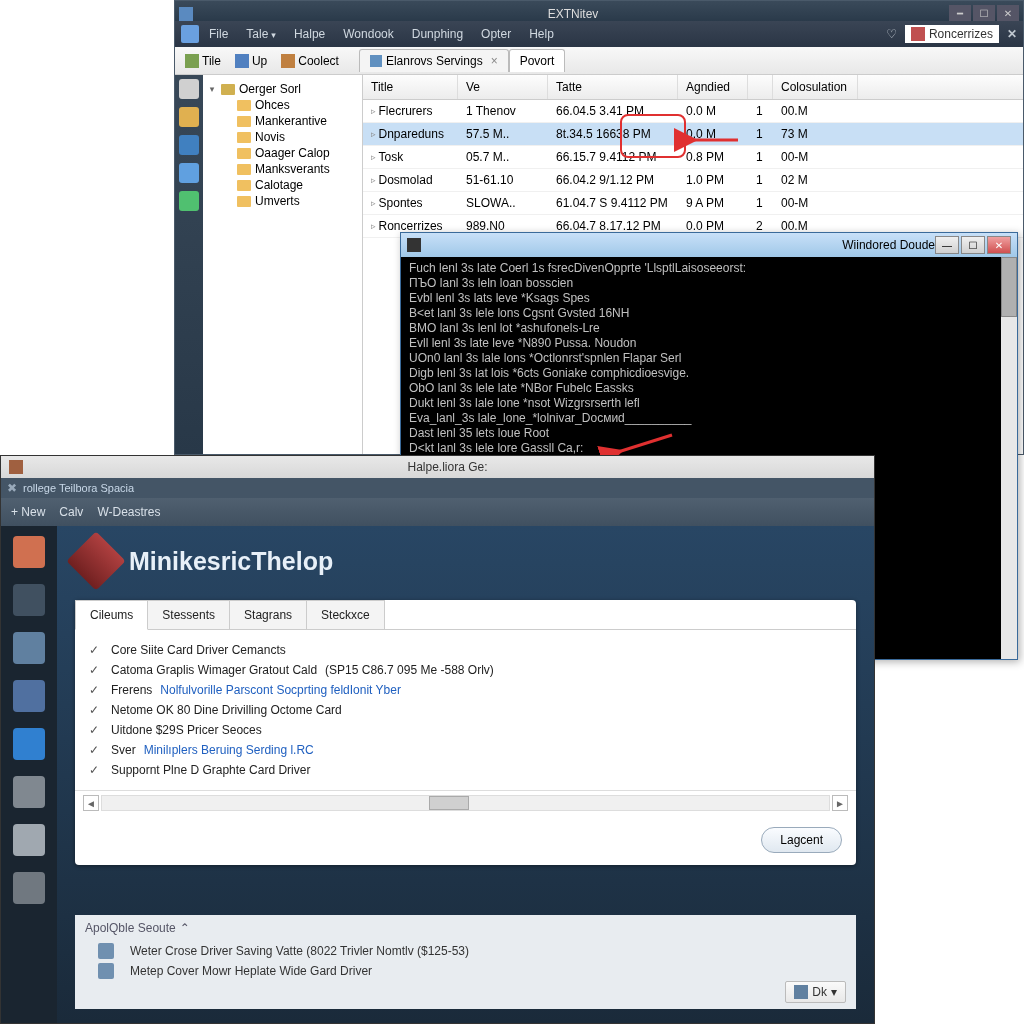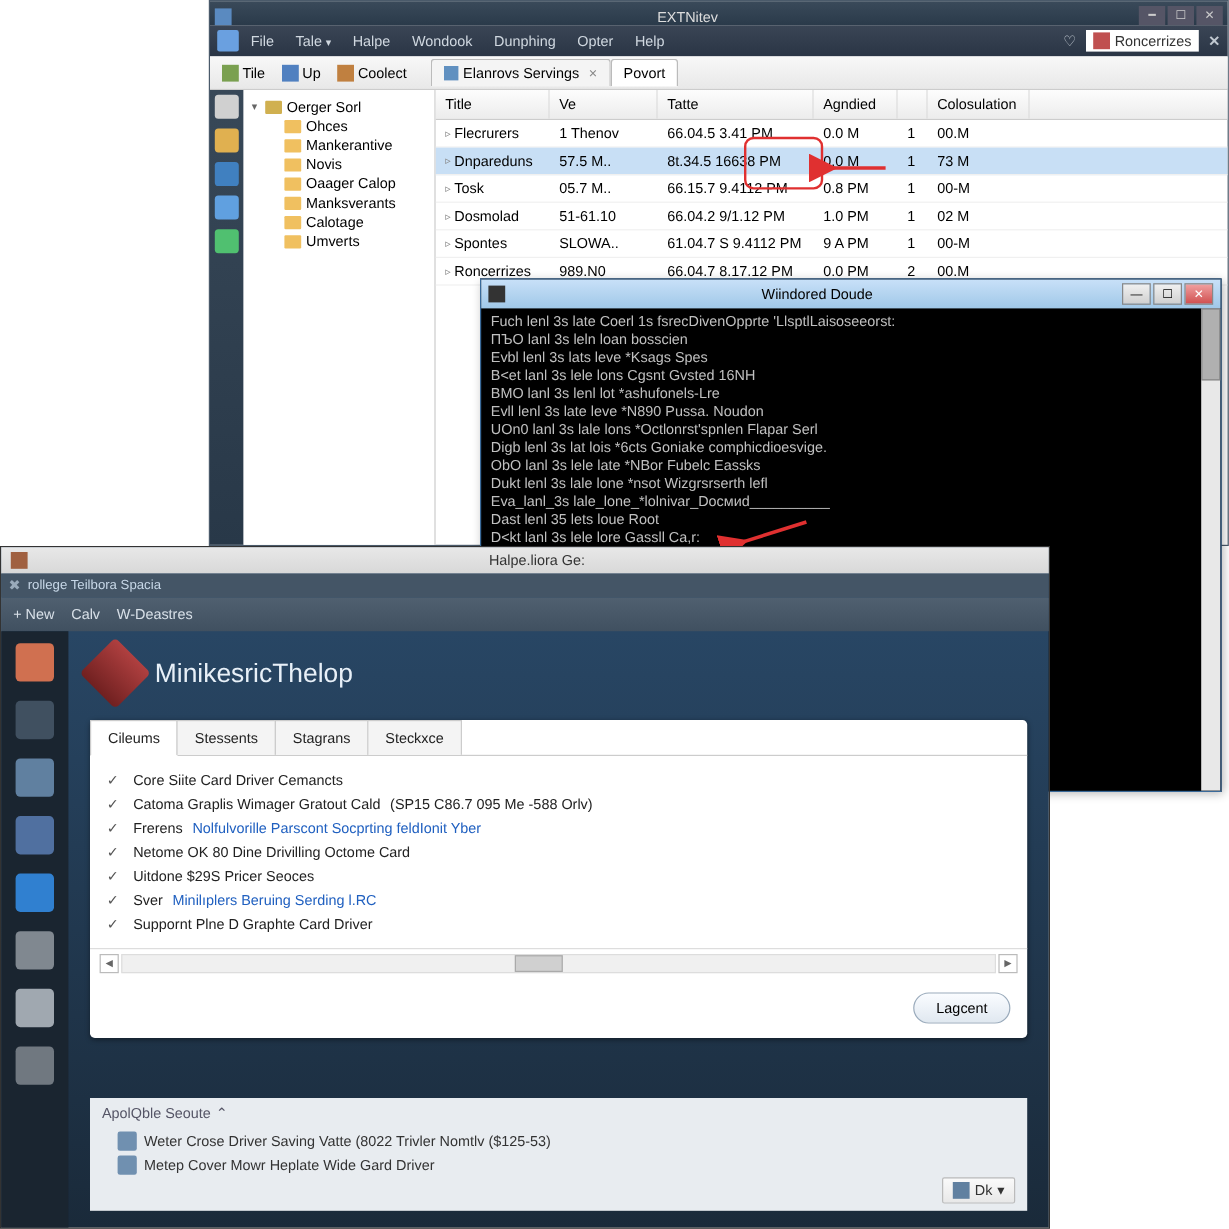--- a/index.html
+++ b/index.html
@@ -44,59 +44,59 @@
 .grid-row.sel{background:#c8dff5}
 .gc{padding:2px 8px;overflow:hidden;white-space:nowrap;text-overflow:ellipsis}
 .gc.c1{display:flex;align-items:center;gap:3px}
 .gc.c1::before{content:"▹";color:#888;font-size:9px}
 .highlight-box{position:absolute;border:2px solid #e03030;border-radius:8px;pointer-events:none}
 .arrow{position:absolute;pointer-events:none}
 .arrow svg{overflow:visible}
 .cmd-win{position:absolute;left:400px;top:232px;width:618px;height:428px;border:1px solid #3a6a9a;background:#000;box-shadow:2px 2px 8px rgba(0,0,0,.3)}
 .cmd-title{height:24px;background:linear-gradient(#c8e0f8,#a0c8e8);display:flex;align-items:center;padding:0 6px}
 .cmd-title .ic3{width:14px;height:14px;background:#333;margin-right:6px}
-.cmd-title span.t{flex:1;text-align:center;color:#000}
+.cmd-title span.t{flex:1;text-align:right;color:#000}
 .cmd-ctrls{display:flex;gap:2px}
 .cmd-ctrls span{width:24px;height:18px;border:1px solid #888;background:linear-gradient(#f0f0f0,#d0d0d0);display:inline-flex;align-items:center;justify-content:center;font-size:10px}
 .cmd-ctrls span.cl{background:linear-gradient(#f0a0a0,#d05050);color:#fff}
 .cmd-body{padding:4px 8px;color:#c0c0c0;font-family:"Consolas","Courier New",monospace;font-size:11px;line-height:15px;height:calc(100% - 24px);overflow:hidden;position:relative}
 .cmd-body .scroll{position:absolute;right:0;top:0;width:16px;height:100%;background:#e8e8e8}
 .cmd-body .scroll .thumb{width:100%;height:60px;background:#b0b0b0;border:1px solid #888}
 .win3{position:absolute;left:0;top:455px;width:875px;height:569px;border:1px solid #333;background:linear-gradient(#2a4a6a,#1a2a3a)}
 .win3-titlebar{height:22px;background:linear-gradient(#e8e8e8,#d8d8d8);display:flex;align-items:center;padding:0 8px;color:#333}
 .win3-titlebar .t3{flex:1;text-align:center}
 .win3-tabbar{height:20px;background:#445566;display:flex;align-items:center;padding:0 6px}
 .win3-tabbar .tb{color:#c8d8e8;padding:2px 6px;font-size:11px}
 .win3-toolbar{height:28px;background:linear-gradient(#506070,#405060);display:flex;align-items:center;padding:0 10px;gap:14px;color:#d8e0e8}
 .win3-toolbar .wb{cursor:pointer}
 .win3-body{display:flex;height:calc(100% - 70px)}
 .left-dock{width:56px;background:#1a2530;display:flex;flex-direction:column;align-items:center;padding-top:10px;gap:16px}
 .left-dock .di{width:32px;height:32px;border-radius:4px}
 .main3{flex:1;padding:14px 18px;color:#fff;display:flex;flex-direction:column}
 .hero{display:flex;align-items:center;gap:12px;margin-bottom:18px}
 .hero .logo{width:42px;height:42px;background:linear-gradient(#b04040,#702020);transform:rotate(45deg);border-radius:4px}
-.hero h1{font-size:22px;font-weight:400;color:#e8f0f8}
+.hero h1{font-size:25px;font-weight:700;color:#e8f0f8}
 .panel{background:#fff;color:#222;border-radius:4px;padding:0;box-shadow:0 1px 4px rgba(0,0,0,.4);position:relative}
 .ptabs{display:flex;border-bottom:1px solid #ccc}
 .ptab{padding:7px 14px;border:1px solid #ccc;border-bottom:none;margin-right:-1px;background:#f4f4f4;cursor:pointer}
 .ptab.active{background:#fff;border-bottom:1px solid #fff;margin-bottom:-1px}
 .checklist{padding:10px 14px}
 .check-item{display:flex;align-items:center;gap:8px;padding:3px 0}
 .check-item::before{content:"✓";color:#555;width:14px}
 .check-item a{color:#2060c0;text-decoration:none}
 .hscroll{display:flex;align-items:center;padding:4px 8px;border-top:1px solid #ddd}
 .hscroll .ar{width:16px;height:16px;border:1px solid #bbb;display:flex;align-items:center;justify-content:center;color:#666;font-size:10px}
 .hscroll .track{flex:1;height:16px;background:#f0f0f0;border:1px solid #ddd;margin:0 2px;position:relative}
 .hscroll .thumb3{position:absolute;left:45%;width:40px;height:100%;background:#d0d0d0;border:1px solid #aaa}
 .btn-row{display:flex;justify-content:flex-end;padding:12px 14px}
 .btn{padding:5px 18px;border:1px solid #9ab;background:linear-gradient(#fafcff,#e0e8f0);border-radius:13px;cursor:pointer}
 .spacer{flex:1}
 .footer3{background:#e8ecf0;color:#333;padding:6px 10px}
 .footer3 .fh{font-size:11px;color:#556;margin-bottom:6px;display:flex;align-items:center;gap:4px}
-.footer3 .fi{display:flex;align-items:center;gap:6px;padding:2px 13px}
+.footer3 .fi{display:flex;align-items:center;gap:16px;padding:2px 13px}
 .footer3 .fi .fic{width:16px;height:16px;background:#7090b0;border-radius:2px}
 .footer3 .bottom-row{display:flex;align-items:center}
 .footer3 .rbtn{margin-left:auto;display:flex;align-items:center;gap:4px;padding:3px 8px;border:1px solid #bbb;background:linear-gradient(#fafafa,#e8e8e8);border-radius:2px}
 .footer3 .rbtn .dic{width:14px;height:14px;background:#6080a0}
 </style>
 </head>
 <body>
 
 <div class="win1">
   <div class="win1-titlebar">

